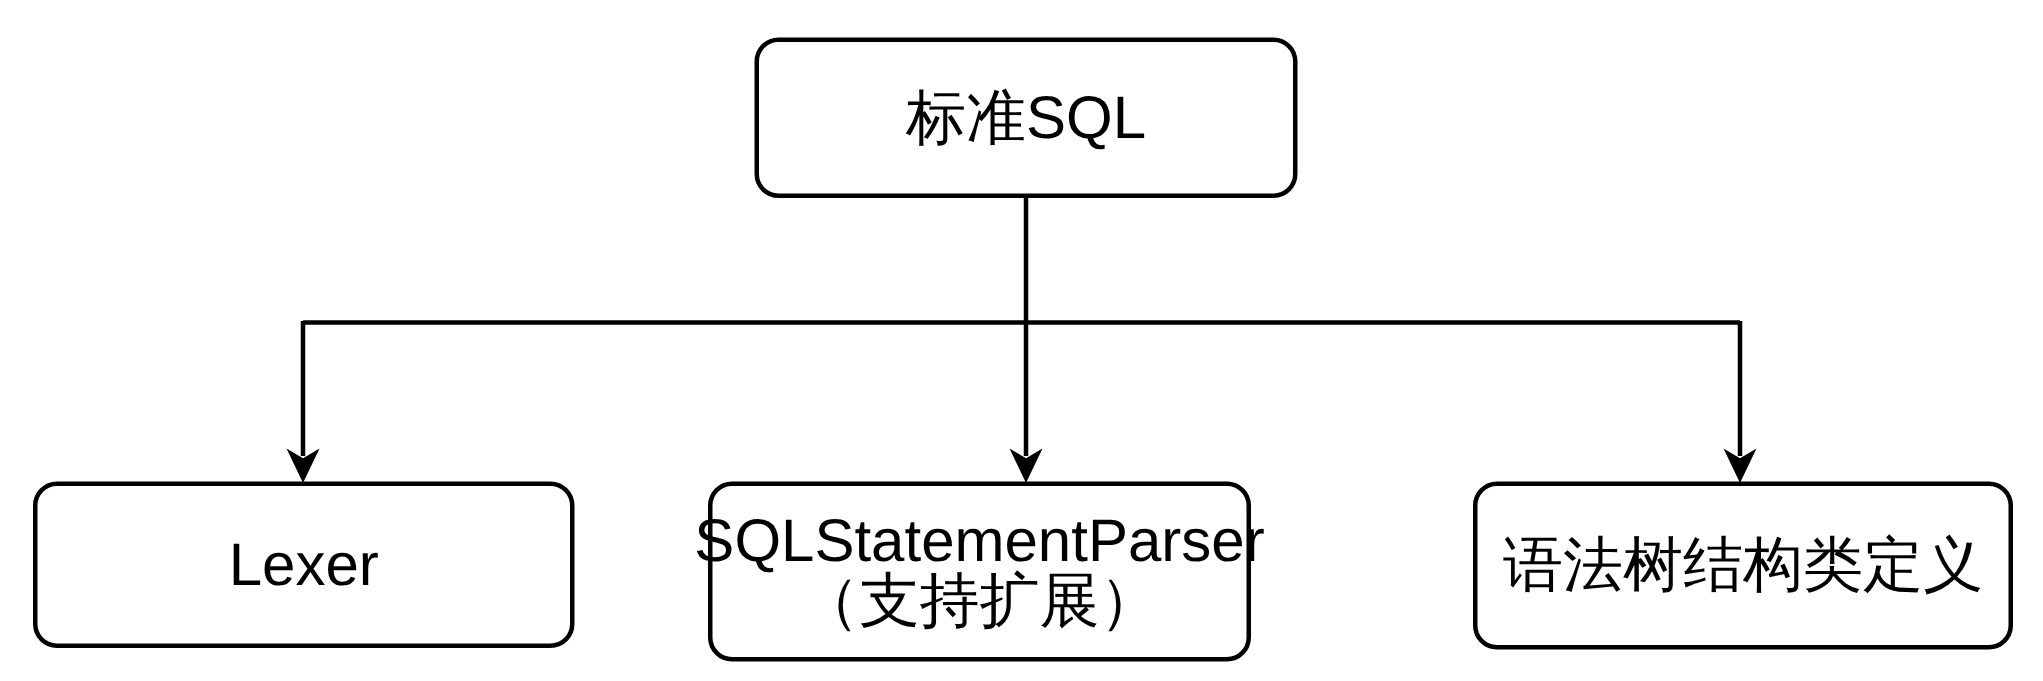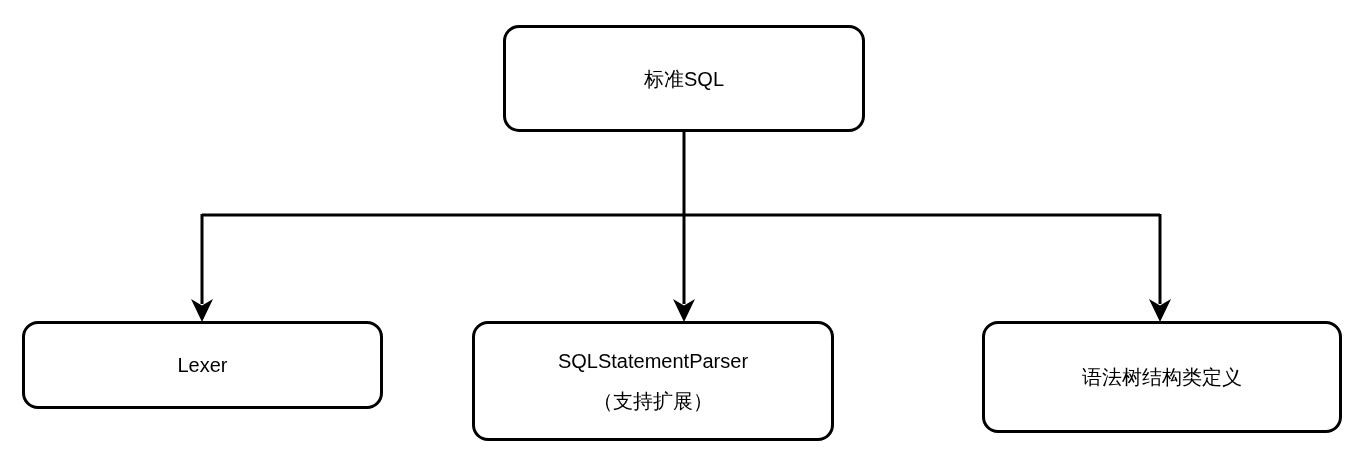--- a/index.html
+++ b/index.html
@@ -28,28 +28,28 @@
     box-sizing: border-box;
     background: #ffffff;
     border: 3px solid #000000;
     border-radius: 16px;
     display: flex;
     flex-direction: column;
     align-items: center;
     justify-content: center;
     text-align: center;
     color: #000000;
-    font-size: 20px;
+    font-size: 40px;
     line-height: 40px;
     white-space: nowrap;
   }
   .node-root   { left: 503px; top: 25px;  width: 362px; height: 107px; }
-  .node-lexer  { left: 22px;  top: 321px; width: 361px; height: 88px; }
+  .node-lexer  { left: 22px;  top: 321px; width: 361px; height: 111px; }
   .node-parser { left: 472px; top: 321px; width: 362px; height: 120px; }
-  .node-ast    { left: 982px; top: 321px; width: 360px; height: 112px; font-family: Liberation Serif, serif; }
+  .node-ast    { left: 982px; top: 321px; width: 360px; height: 112px; }
   .node .line { display: block; }
 </style>
 </head>
 <body>
 
 <div class="canvas">
 
   <svg class="edges-svg" viewBox="0 0 1362 454" xmlns="http://www.w3.org/2000/svg" aria-hidden="true">
 
     <line x1="684" y1="132" x2="684" y2="304" stroke="#000000" stroke-width="3"></line>

